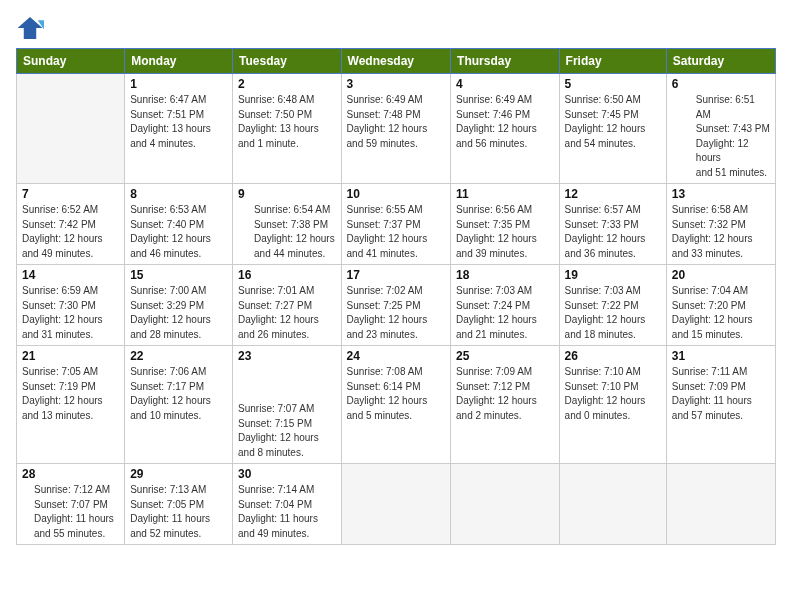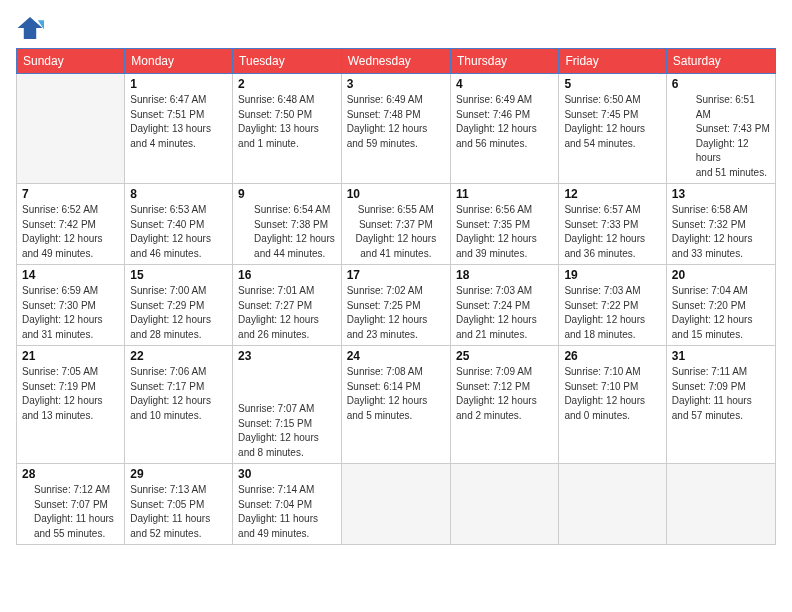--- a/index.html
+++ b/index.html
@@ -44,26 +44,26 @@
       color: #444;
       margin-top: 2px;
     }
     .calendar {
       width: 100%;
       border-collapse: collapse;
       margin-top: 6px;
       font-size: 10.5px;
     }
     .calendar th {
-      background: #ef4444;
+      background: #4d7c0f;
       color: #fff;
       text-align: left;
       padding: 5px 6px;
       font-size: 12px;
-      font-weight: normal;
+      font-weight: bold;
       border: 1px solid #4a7ac7;
     }
     .calendar td {
       border: 1px solid #ccc;
       vertical-align: top;
       padding: 3px 5px;
       width: 112px;
       min-height: 80px;
       height: 80px;
       background: #fff;
@@ -182,21 +182,21 @@
           </td>
           <td>
             <div class="day-num">9</div>
             <div class="day-info" style="white-space: pre-line; margin-left: 16px;">Sunrise: 6:54 AM
 Sunset: 7:38 PM
 Daylight: 12 hours
 and 44 minutes.</div>
           </td>
           <td>
             <div class="day-num">10</div>
-            <div class="day-info" style="white-space: pre-line; text-align: center;">Sunrise: 6:55 AM
+            <div class="day-info" style="white-space: pre-line;">Sunrise: 6:55 AM
 Sunset: 7:37 PM
 Daylight: 12 hours
 and 41 minutes.</div>
           </td>
           <td>
             <div class="day-num">11</div>
             <div class="day-info" style="white-space: pre-line;">Sunrise: 6:56 AM
 Sunset: 7:35 PM
 Daylight: 12 hours
 and 39 minutes.</div>
@@ -220,21 +220,21 @@
           <td>
             <div class="day-num">14</div>
             <div class="day-info" style="white-space: pre-line;">Sunrise: 6:59 AM
 Sunset: 7:30 PM
 Daylight: 12 hours
 and 31 minutes.</div>
           </td>
           <td>
             <div class="day-num">15</div>
             <div class="day-info" style="white-space: pre-line;">Sunrise: 7:00 AM
-Sunset: 7:29 PM
+Sunset: 3:29 PM
 Daylight: 12 hours
 and 28 minutes.</div>
           </td>
           <td>
             <div class="day-num">16</div>
             <div class="day-info" style="white-space: pre-line;">Sunrise: 7:01 AM
 Sunset: 7:27 PM
 Daylight: 12 hours
 and 26 minutes.</div>
           </td>

